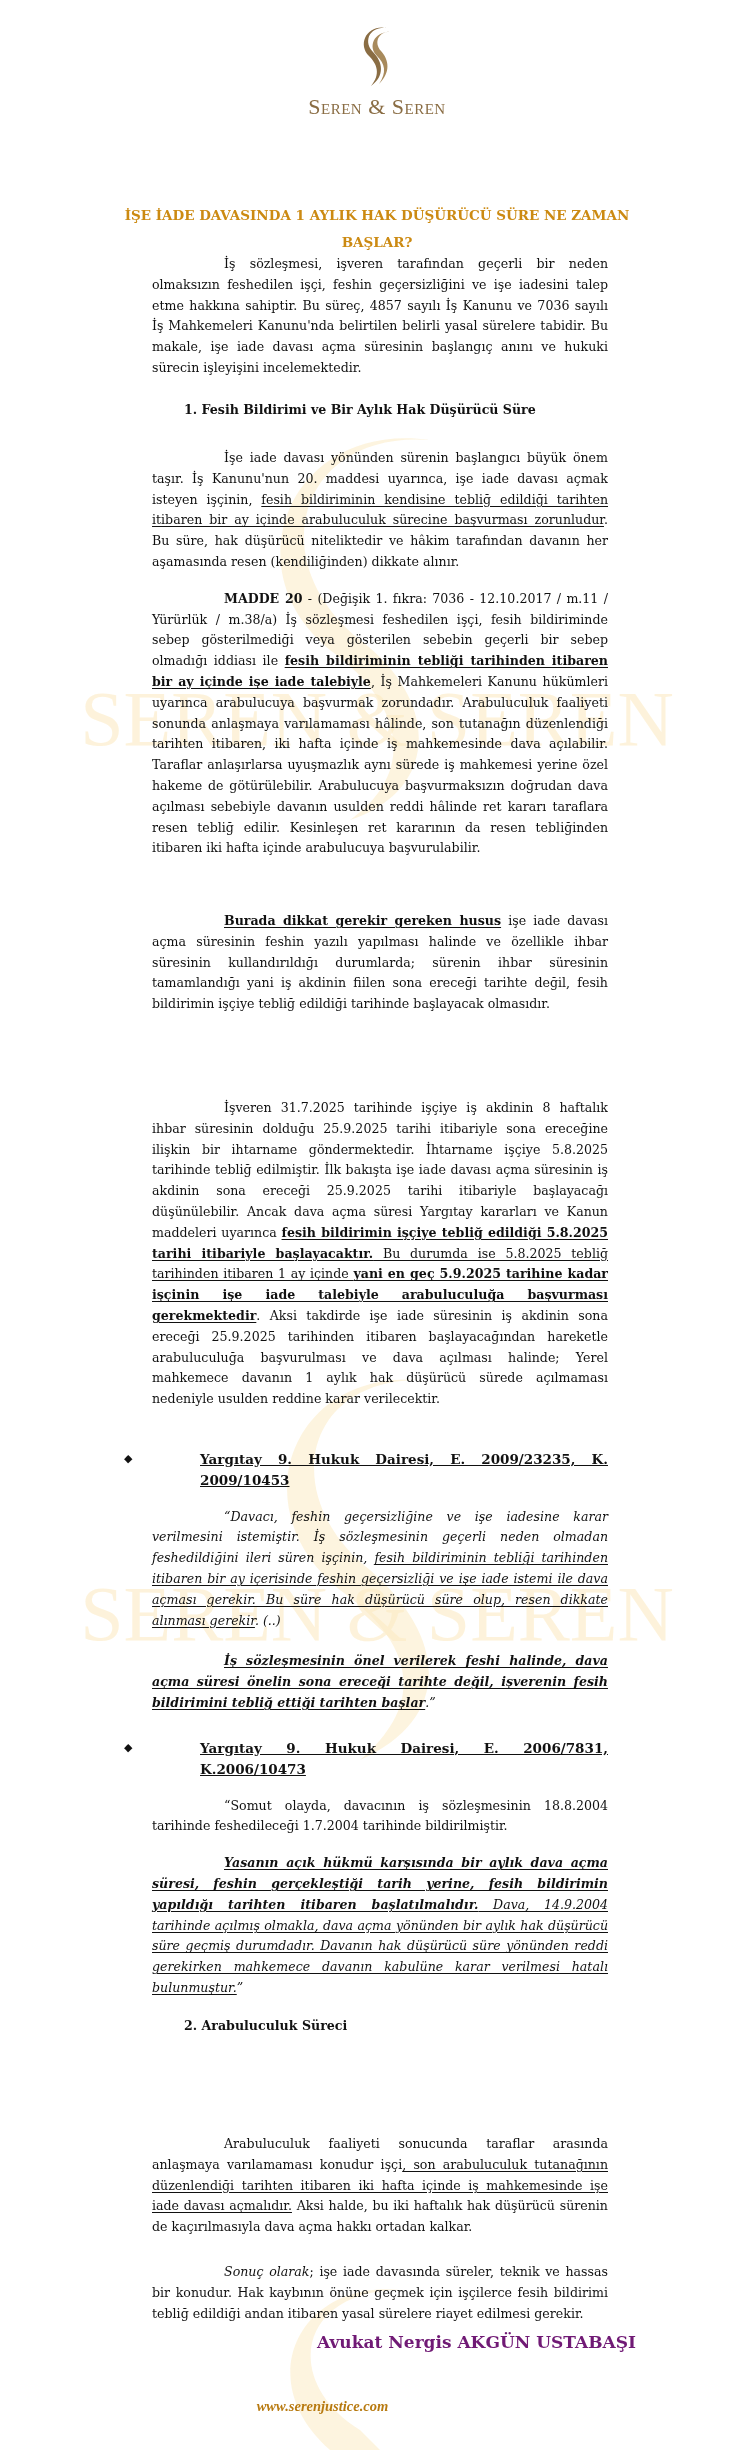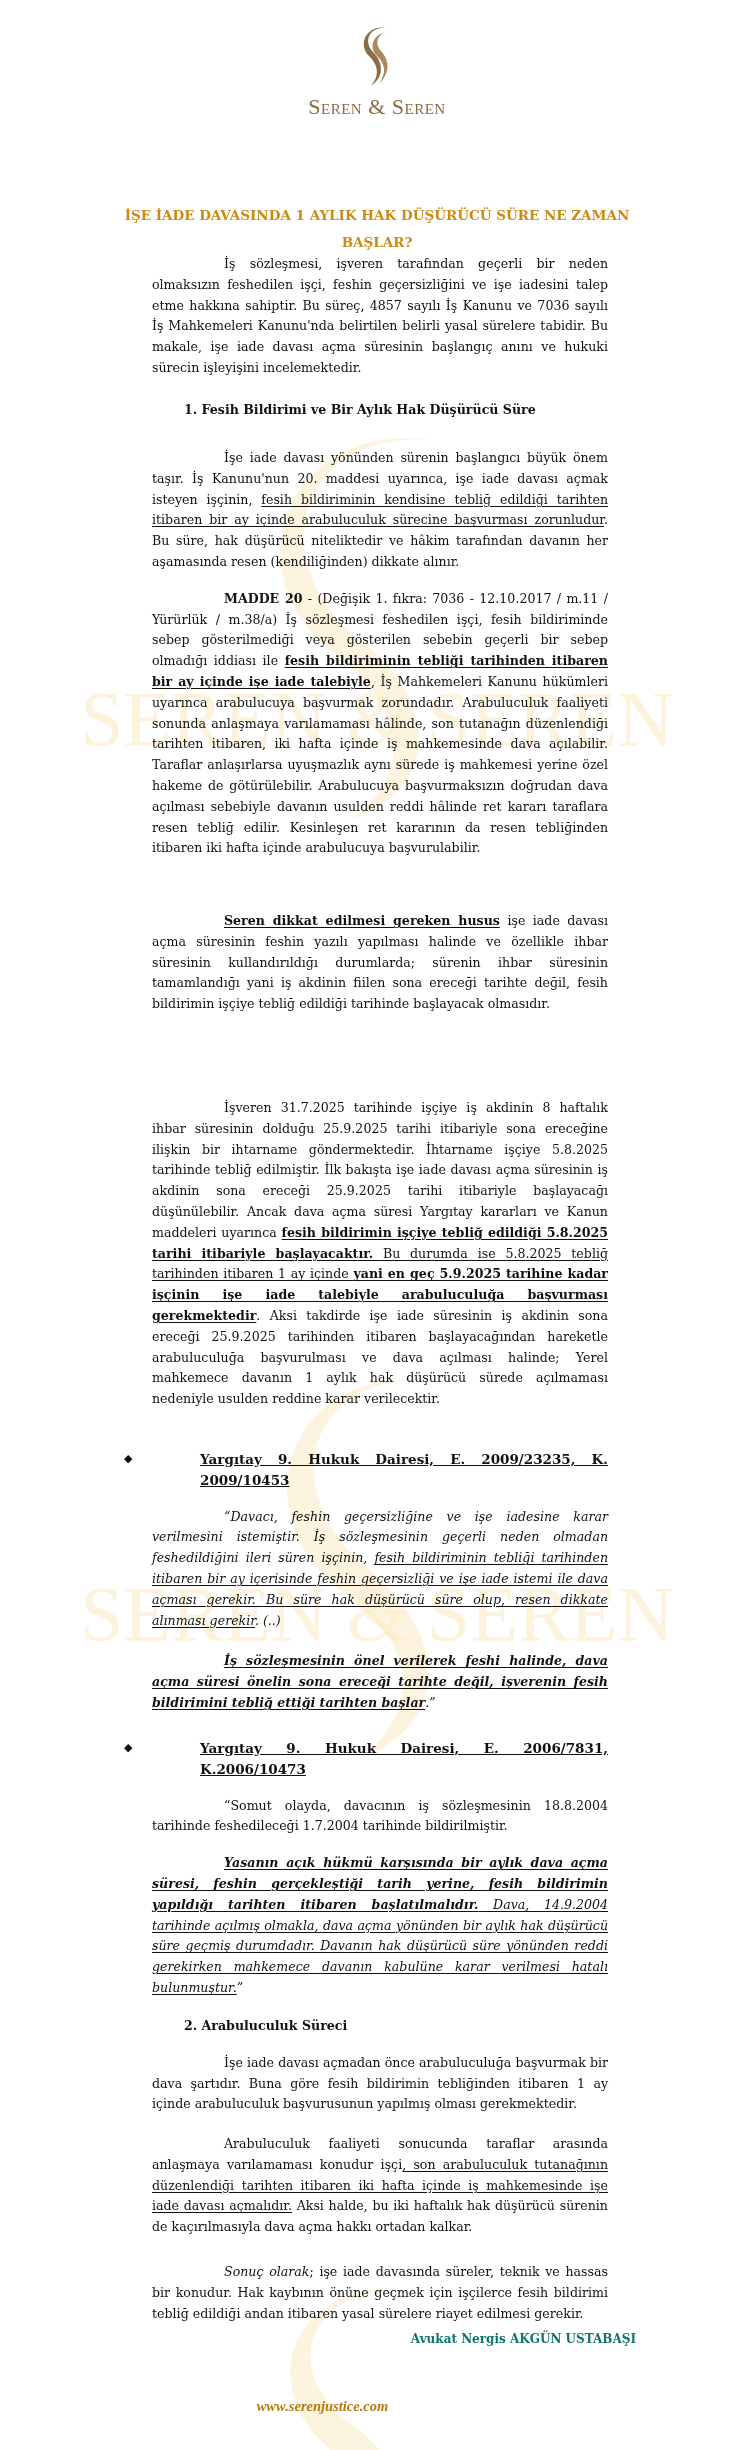--- a/index.html
+++ b/index.html
@@ -12,21 +12,21 @@
   .logo-text { font-family: "Liberation Serif", serif; color: #8a6d44; font-size: 22px; letter-spacing: 0.5px; margin-top: 4px; font-variant: small-caps; }
   .title { position: absolute; left: 92px; width: 570px; top: 166px; text-align: center;
            font-family: "DejaVu Serif", serif; font-weight: bold; color: #cc8a12; font-size: 13.5px; line-height: 27px; margin-top: 36px; }
   .body { position: absolute; left: 136px; width: 488px; font-size: 12.6px; line-height: 20.8px; text-align: justify; }
   .body p { margin: 16px; }
   .ind { text-indent: 72px; }
   .h { font-weight: bold; margin-left: 48px !important; }
   u { text-decoration: underline; text-decoration-thickness: 1px; text-underline-offset: 2px; }
   .bullet { position: relative; padding-left: 48px; font-weight: bold; text-decoration: underline; font-size: 13.5px; }
   .bullet .dot { position: absolute; left: -28px; top: 0; font-size: 11px; text-decoration: none; }
-  .sig { position: absolute; left: 136px; width: 500px; top: 2332px; text-align: right; font-weight: bold; color: #0f766e; font-size: 12px; }
+  .sig { position: absolute; left: 136px; width: 500px; top: 2332px; text-align: right; font-weight: bold; color: #701a75; font-size: 17px; }
   .web { position: absolute; left: 0; width: 645px; top: 2398px; text-align: center; font-family: "Liberation Serif", serif; font-style: italic; font-weight: bold; color: #b87a10; font-size: 14.5px; }
 </style>
 </head>
 <body>
 
 <svg class="watermark" viewBox="0 0 754 2450">
   <g fill="#fcebc4" opacity="0.55">
     <path d="M430 440 C 300 430, 260 560, 360 640 C 440 700, 440 790, 350 820 C 420 770, 400 700, 330 650 C 230 570, 290 420, 430 440 Z"></path>
     <path d="M420 1380 C 300 1380, 280 1500, 370 1570 C 450 1640, 450 1720, 360 1760 C 430 1700, 410 1640, 340 1590 C 240 1510, 290 1370, 420 1380 Z"></path>
     <path d="M400 2290 C 300 2290, 280 2380, 360 2430 L 380 2450 L 330 2450 C 250 2380, 300 2280, 400 2290 Z"></path>
@@ -53,42 +53,41 @@
   <div class="body" style="top:384px">
     <p class="h">1. Fesih Bildirimi ve Bir Aylık Hak Düşürücü Süre</p>
   </div>
 
   <div class="body" style="top:432px">
     <p class="ind"><span>İşe iade davası yönünden sürenin başlangıcı büyük önem taşır. İş Kanunu'nun 20. maddesi uyarınca, işe iade davası açmak isteyen işçinin, </span><u>fesih bildiriminin kendisine tebliğ edildiği tarihten itibaren bir ay içinde arabuluculuk sürecine başvurması zorunludur</u><span>. Bu süre, hak düşürücü niteliktedir ve hâkim tarafından davanın her aşamasında resen (kendiliğinden) dikkate alınır.</span></p>
     <p class="ind"><b>MADDE 20</b><span> - (Değişik 1. fıkra: 7036 - 12.10.2017 / m.11 / Yürürlük / m.38/a) İş sözleşmesi feshedilen işçi, fesih bildiriminde sebep gösterilmediği veya gösterilen sebebin geçerli bir sebep olmadığı iddiası ile </span><u><b>fesih bildiriminin tebliği tarihinden itibaren bir ay içinde işe iade talebiyle</b></u><span>, İş Mahkemeleri Kanunu hükümleri uyarınca arabulucuya başvurmak zorundadır. Arabuluculuk faaliyeti sonunda anlaşmaya varılamaması hâlinde, son tutanağın düzenlendiği tarihten itibaren, iki hafta içinde iş mahkemesinde dava açılabilir. Taraflar anlaşırlarsa uyuşmazlık aynı sürede iş mahkemesi yerine özel hakeme de götürülebilir. Arabulucuya başvurmaksızın doğrudan dava açılması sebebiyle davanın usulden reddi hâlinde ret kararı taraflara resen tebliğ edilir. Kesinleşen ret kararının da resen tebliğinden itibaren iki hafta içinde arabulucuya başvurulabilir.</span></p>
   </div>
 
   <div class="body" style="top:895px">
-    <p class="ind"><u><b>Seren dikkat edilmesi gereken husus</b></u><span> işe iade davası açma süresinin feshin yazılı yapılması halinde ve özellikle ihbar süresinin kullandırıldığı durumlarda; sürenin ihbar süresinin tamamlandığı yani iş akdinin fiilen sona ereceği tarihte değil, fesih bildirimin işçiye tebliğ edildiği tarihinde başlayacak olmasıdır.</span></p>
+    <p class="ind"><u><b>Burada dikkat gerekir gereken husus</b></u><span> işe iade davası açma süresinin feshin yazılı yapılması halinde ve özellikle ihbar süresinin kullandırıldığı durumlarda; sürenin ihbar süresinin tamamlandığı yani iş akdinin fiilen sona ereceği tarihte değil, fesih bildirimin işçiye tebliğ edildiği tarihinde başlayacak olmasıdır.</span></p>
   </div>
 
   <div class="body" style="top:1082px">
     <p class="ind"><span>İşveren 31.7.2025 tarihinde işçiye iş akdinin 8 haftalık ihbar süresinin dolduğu 25.9.2025 tarihi itibariyle sona ereceğine ilişkin bir ihtarname göndermektedir. İhtarname işçiye 5.8.2025 tarihinde tebliğ edilmiştir. İlk bakışta işe iade davası açma süresinin iş akdinin sona ereceği 25.9.2025 tarihi itibariyle başlayacağı düşünülebilir. Ancak dava açma süresi Yargıtay kararları ve Kanun maddeleri uyarınca </span><u><b>fesih bildirimin işçiye tebliğ edildiği 5.8.2025 tarihi itibariyle başlayacaktır.</b><span> Bu durumda ise 5.8.2025 tebliğ tarihinden itibaren 1 ay içinde </span><b>yani en geç 5.9.2025 tarihine kadar işçinin işe iade talebiyle arabuluculuğa başvurması gerekmektedir</b></u><span>. Aksi takdirde işe iade süresinin iş akdinin sona ereceği 25.9.2025 tarihinden itibaren başlayacağından hareketle arabuluculuğa başvurulması ve dava açılması halinde; Yerel mahkemece davanın 1 aylık hak düşürücü sürede açılmaması nedeniyle usulden reddine karar verilecektir.</span></p>
   </div>
 
   <div class="body" style="top:1433px">
     <p class="bullet"><span class="dot">◆</span><span>Yargıtay 9. Hukuk Dairesi, E. 2009/23235, K. 2009/10453</span></p>
     <p class="ind" style="font-style:italic"><span>“Davacı, feshin geçersizliğine ve işe iadesine karar verilmesini istemiştir. İş sözleşmesinin geçerli neden olmadan feshedildiğini ileri süren işçinin, </span><u>fesih bildiriminin tebliği tarihinden itibaren bir ay içerisinde feshin geçersizliği ve işe iade istemi ile dava açması gerekir. Bu süre hak düşürücü süre olup, resen dikkate alınması gerekir</u><span>. (..)</span></p>
     <p class="ind" style="font-style:italic; margin-top:20px"><u><b>İş sözleşmesinin önel verilerek feshi halinde, dava açma süresi önelin sona ereceği tarihte değil, işverenin fesih bildirimini tebliğ ettiği tarihten başlar</b></u><span>.”</span></p>
   </div>
 
   <div class="body" style="top:1722px">
     <p class="bullet"><span class="dot">◆</span><span>Yargıtay 9. Hukuk Dairesi, E. 2006/7831, K.2006/10473</span></p>
     <p class="ind" style=""><span>“Somut olayda, davacının iş sözleşmesinin 18.8.2004 tarihinde feshedileceği 1.7.2004 tarihinde bildirilmiştir.</span></p>
     <p class="ind" style="font-style:italic"><u><b>Yasanın açık hükmü karşısında bir aylık dava açma süresi, feshin gerçekleştiği tarih yerine, fesih bildirimin yapıldığı tarihten itibaren başlatılmalıdır.</b><span> Dava, 14.9.2004 tarihinde açılmış olmakla, dava açma yönünden bir aylık hak düşürücü süre geçmiş durumdadır. Davanın hak düşürücü süre yönünden reddi gerekirken mahkemece davanın kabulüne karar verilmesi hatalı bulunmuştur.</span></u><span>”</span></p>
   </div>
 
   <div class="body" style="top:2000px">
     <p class="h">2. Arabuluculuk Süreci</p>
-    <p class="ind">İşe iade davası açmadan önce arabuluculuğa başvurmak bir dava şartıdır. Buna göre fesih bildirimin tebliğinden itibaren 1 ay içinde arabuluculuk başvurusunun yapılmış olması gerekmektedir.</p>
   </div>
 
   <div class="body" style="top:2118px">
     <p class="ind"><span>Arabuluculuk faaliyeti sonucunda taraflar arasında anlaşmaya varılamaması konudur işçi</span><u>, son arabuluculuk tutanağının düzenlendiği tarihten itibaren iki hafta içinde iş mahkemesinde işe iade davası açmalıdır.</u><span> Aksi halde, bu iki haftalık hak düşürücü sürenin de kaçırılmasıyla dava açma hakkı ortadan kalkar.</span></p>
   </div>
 
   <div class="body" style="top:2246px">
     <p class="ind"><i>Sonuç olarak</i><span>; işe iade davasında süreler, teknik ve hassas bir konudur. Hak kaybının önüne geçmek için işçilerce fesih bildirimi tebliğ edildiği andan itibaren yasal sürelere riayet edilmesi gerekir.</span></p>
   </div>
 

